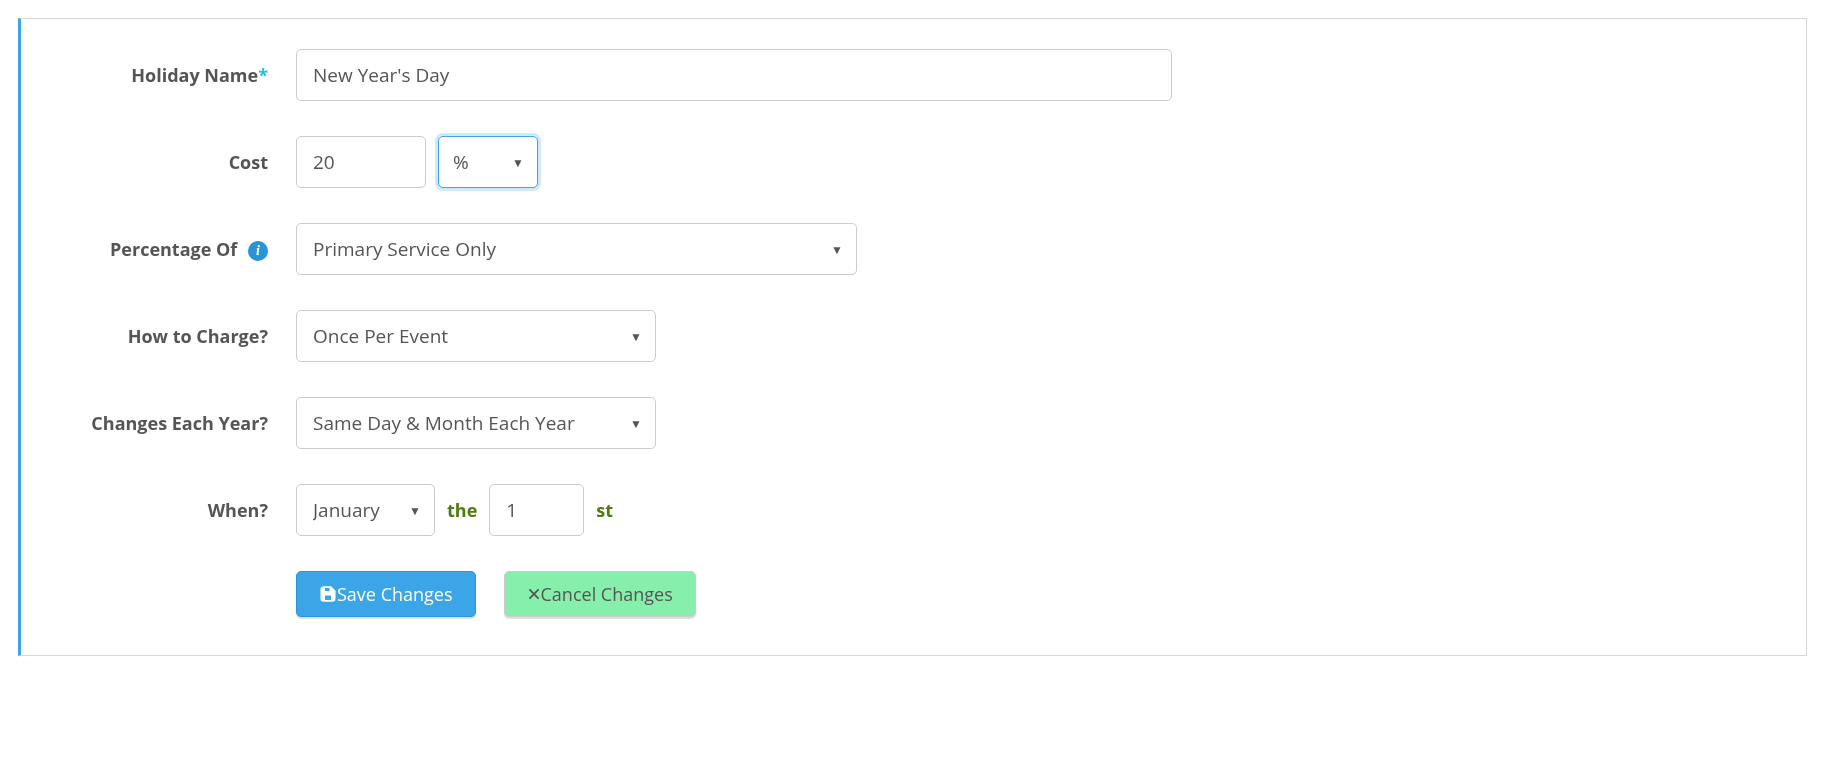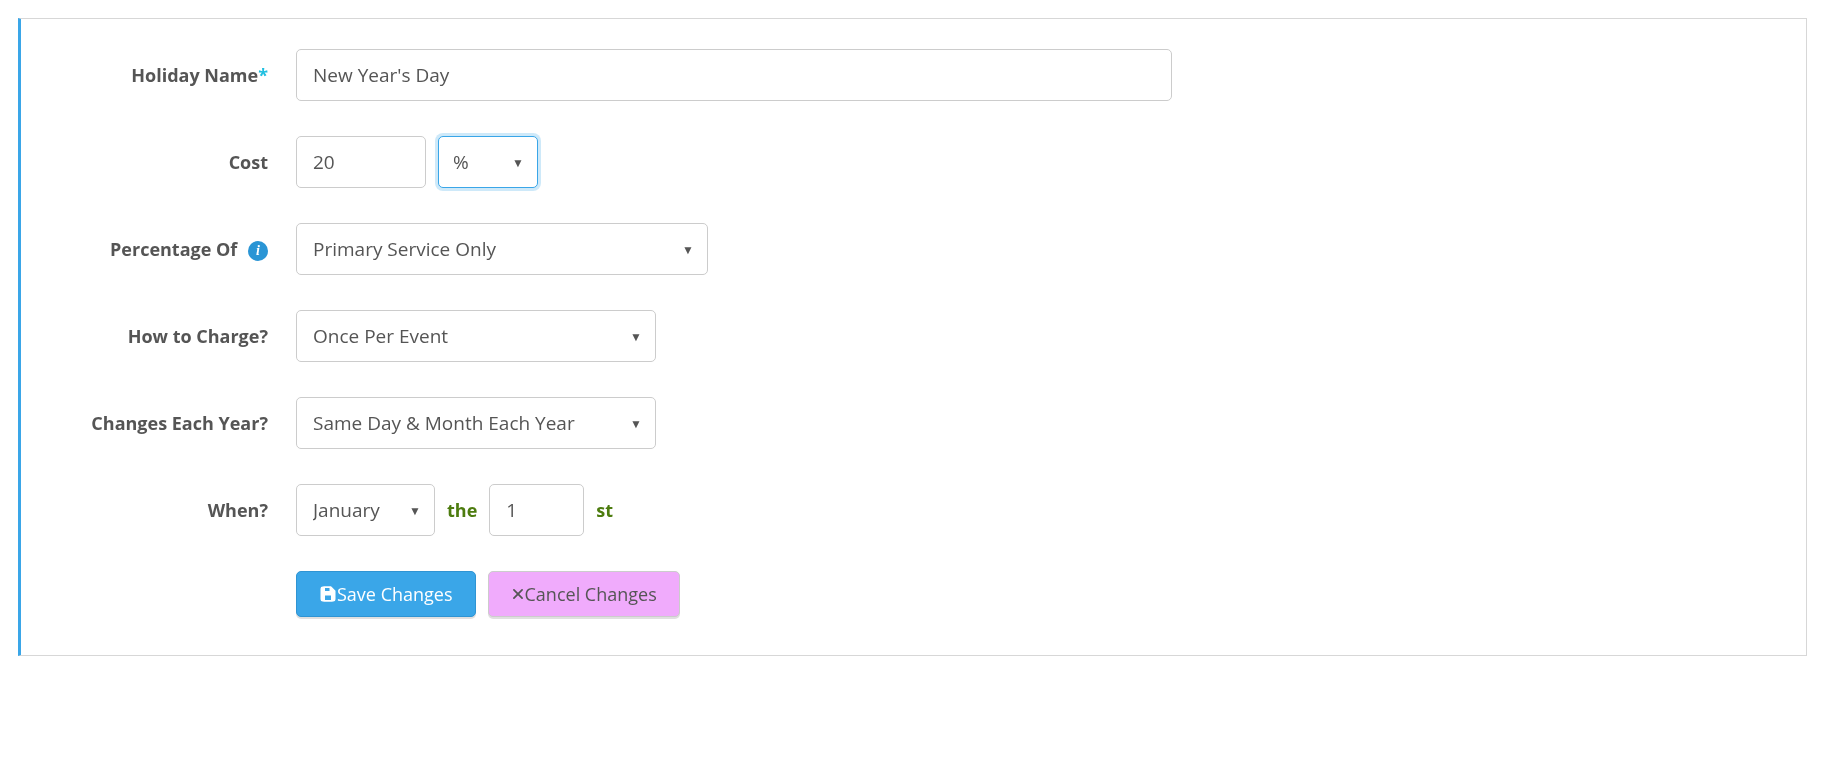--- a/index.html
+++ b/index.html
@@ -96,21 +96,21 @@
     position: absolute;
     right: 14px;
     top: 50%;
     transform: translateY(-50%);
     pointer-events: none;
   }
   .select-wrap.focused .select {
     border-color: #3aa6e8;
     box-shadow: 0 0 0 3px rgba(58,166,232,0.25);
   }
-  .select.medium { width: 412px; }
+  .select.medium { width: 561px; }
   .select.mid { width: 360px; }
   .select.small { width: 100px; padding:12px 30px 12px 14px; }
   .select.month { width: 139px; }
   .inline-text {
     font-weight: 700;
     color: #4d7c0f;
     font-size: 18px;
   }
   .btn {
     font-family: inherit;
@@ -122,23 +122,24 @@
     display: inline-flex;
     align-items: center;
     box-shadow: 0 2px 0 rgba(0,0,0,0.12);
   }
   .btn-primary {
     background: #3aa6e8;
     color: #fff;
     border-color: #2f94d3;
   }
   .btn-default {
-    background: #f0abfc;
+    background: #86efac;
     color: #555;
     border-color: #ccc;
+    margin-left: 16px;
   }
   .btn .icn {
     display: inline-flex;
     align-items: center;
     justify-content: center;
   }
   svg { display: block; }
 </style>
 </head>
 <body>

